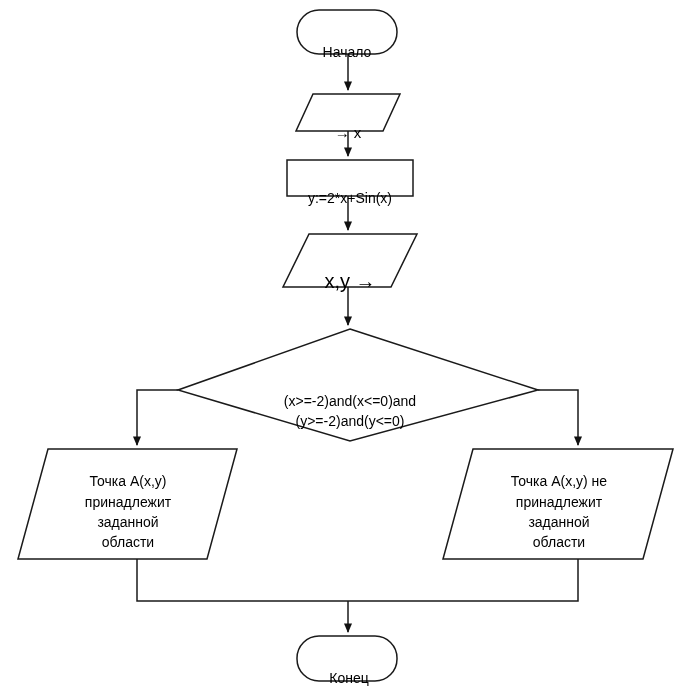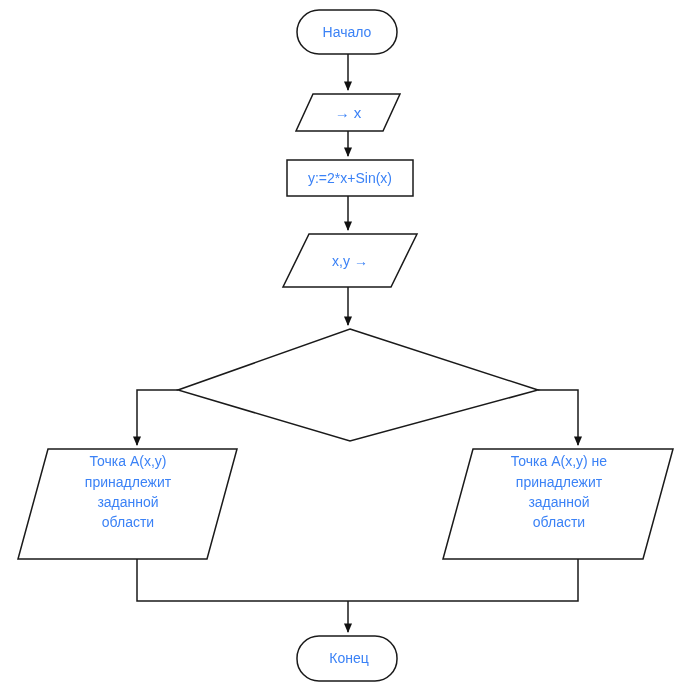--- a/index.html
+++ b/index.html
@@ -23,31 +23,32 @@
     top: 0;
     width: 683px;
     height: 686px;
   }
   .node-label {
     position: absolute;
     display: flex;
     align-items: center;
     justify-content: center;
     text-align: center;
-    color: #3b82f6;
+    color: #000000;
     font-family: "Liberation Sans", sans-serif;
     font-size: 14px;
     line-height: 1.45;
     white-space: pre-line;
     pointer-events: none;
+    margin-top: 20px;
   }
   .lbl-start   { left: 297px; top: 10px;  width: 100px; height: 44px; }
   .lbl-input   { left: 295px; top: 94px;  width: 106px; height: 38px; font-size: 15px; }
   .lbl-process { left: 287px; top: 160px; width: 126px; height: 36px; border-radius: 18px; }
-  .lbl-output  { left: 283px; top: 234px; width: 134px; height: 54px; font-size: 14px; }
+  .lbl-output  { left: 283px; top: 234px; width: 134px; height: 54px; font-size: 20px; }
   .lbl-decision{ left: 230px; top: 360px; width: 240px; height: 62px; }
   .lbl-yes     { left: 40px;  top: 450px; width: 176px; height: 84px; }
   .lbl-no      { left: 466px; top: 450px; width: 186px; height: 84px; }
   .lbl-end     { left: 297px; top: 636px; width: 104px; height: 45px; }
 </style>
 </head>
 <body>
 
 <div id="flowchart-canvas">
 
@@ -98,20 +99,22 @@
   </svg>
 
   <div class="node-label lbl-start">Начало</div>
 
   <div class="node-label lbl-input">→ x</div>
 
   <div class="node-label lbl-process">y:=2*x+Sin(x)</div>
 
   <div class="node-label lbl-output">x,y →</div>
 
+  <div class="node-label lbl-decision">(x&gt;=-2)and(x&lt;=0)and
+(y&gt;=-2)and(y&lt;=0)</div>
 
   <div class="node-label lbl-yes">Точка A(x,y)
 принадлежит
 заданной
 области</div>
 
   <div class="node-label lbl-no">Точка A(x,y) не
 принадлежит
 заданной
 области</div>

